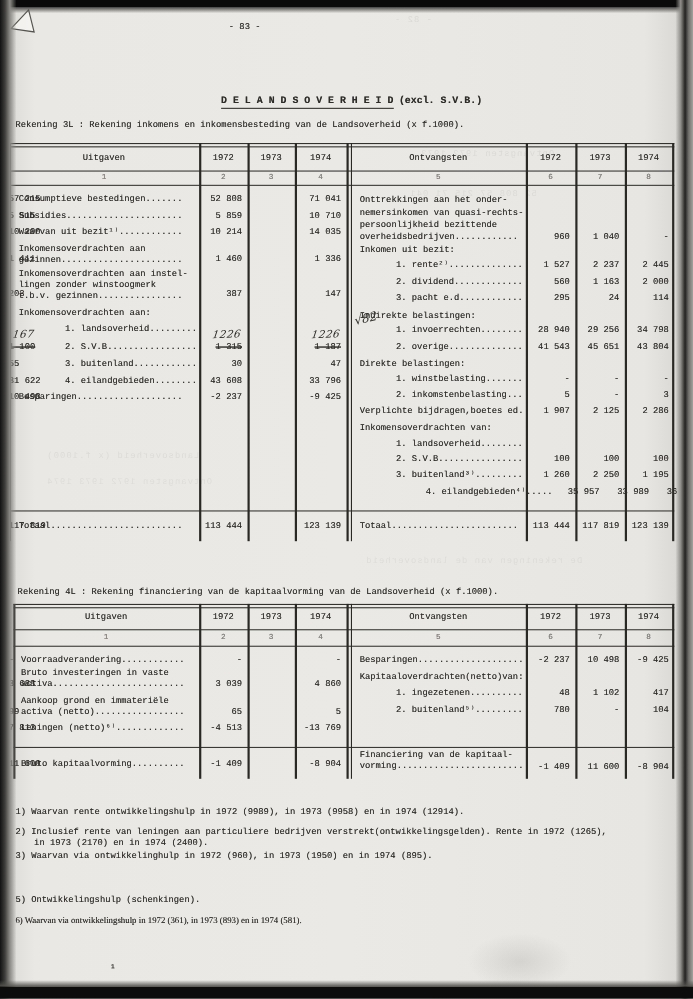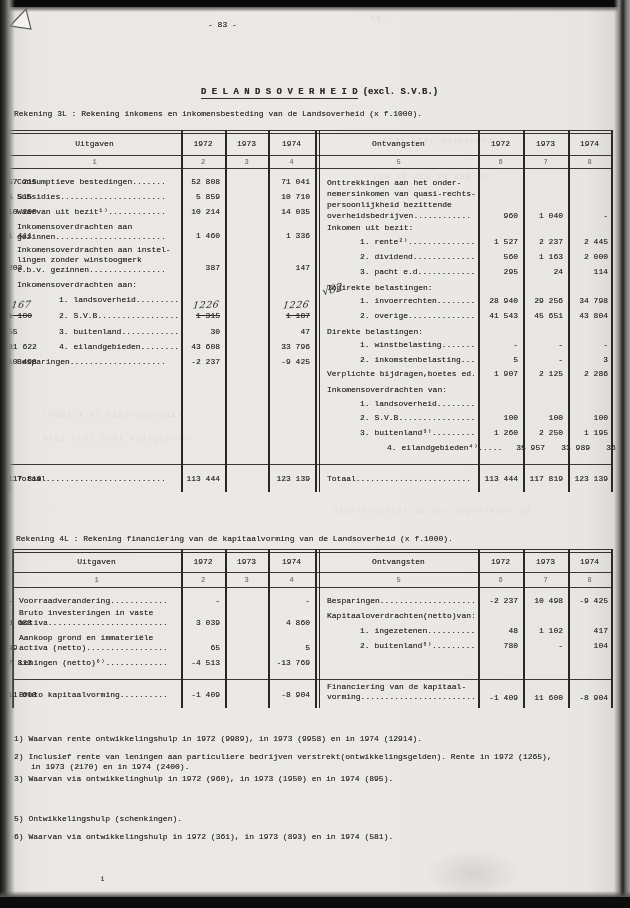--- a/index.html
+++ b/index.html
@@ -47,21 +47,21 @@
   .d2{left:517px;width:38px;}
   .d3{left:562px;width:38px;}
   .struck{text-decoration:line-through;text-decoration-thickness:1px;}
   .hw{position:absolute;right:1px;top:-11px;font-family:"DejaVu Serif",serif;font-style:italic;
       font-size:9.5px;color:#2c2a26;transform:skewX(-10deg) rotate(-2deg);letter-spacing:.5px;white-space:nowrap;
       text-shadow:none;}
   .hw-note{position:absolute;left:314px;top:153px;font-family:"DejaVu Serif",serif;font-style:italic;
       font-size:11px;color:#35332f;transform:rotate(-14deg) skewX(-8deg);text-shadow:none;}
   .fn{position:absolute;left:14px;width:596px;font-size:8px;line-height:10px;
       white-space:pre-line;padding-left:17px;text-indent:-17px;}
-  .fn1{top:734px;} .fn2{top:752px;} .fn3{top:774px;} .fn4{top:790px;} .fn5{top:814px;} .fn6{top:832px;}
+  .fn1{top:734px;} .fn2{top:752px;} .fn3{top:774px;} .fn4{top:790px;} .fn5{top:814px;} .fn6{top:832px;font-family:Liberation Serif, serif;}
   .ghost{position:absolute;transform:scaleX(-1);color:#6d6961;opacity:.12;font-size:8px;
       letter-spacing:1px;filter:blur(.3px);white-space:nowrap;text-shadow:none;}
   .g1{left:358px;top:14px;}
   .g2{left:382px;top:136px;opacity:.11;}
   .g3{left:372px;top:172px;opacity:.10;}
   .g4{left:42px;top:410px;opacity:.10;}
   .g5{left:42px;top:434px;opacity:.09;}
   .g6{left:332px;top:506px;opacity:.09;}
   .stray{position:absolute;left:100px;top:876px;font-size:9px;color:#2e2c29;}
 </style>

